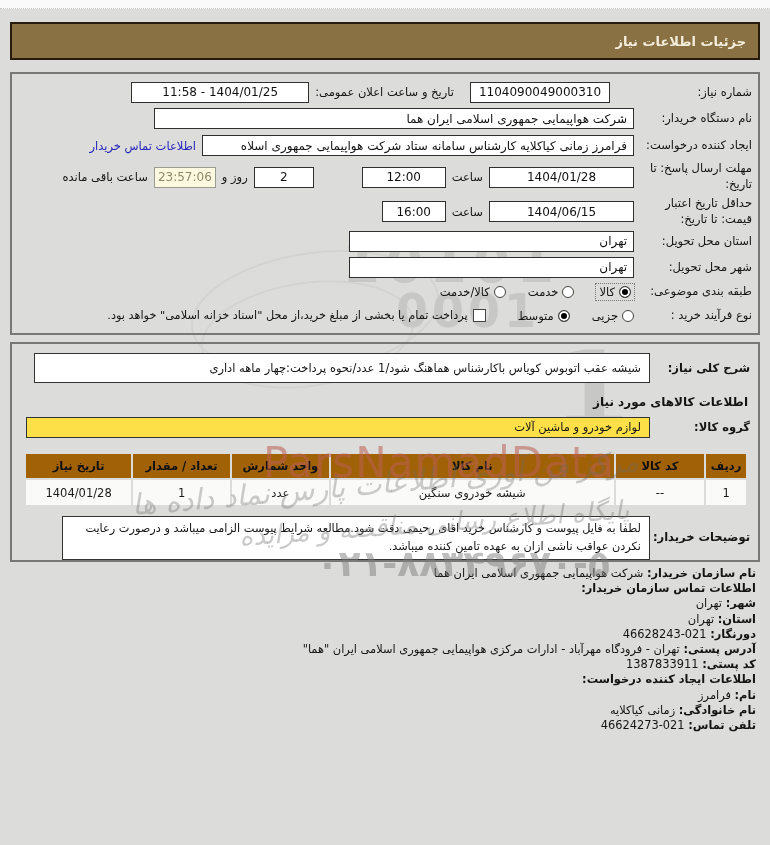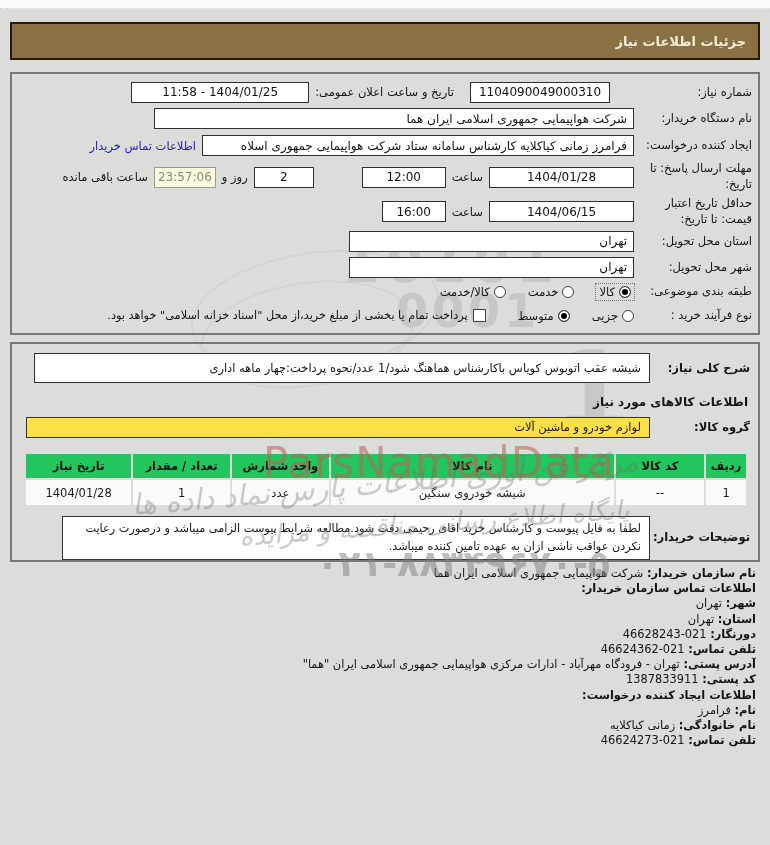--- a/index.html
+++ b/index.html
@@ -50,21 +50,21 @@
   .descbox {
     background:#fff; border:1px solid #333; height:30px; flex:1;
     display:flex; align-items:center; padding:12px 8px; margin-left:14px; font-size:11.5px;
   }
   .goods-header { font-weight:bold; margin:11px 2px 0 0; font-size:12px; }
   .groupbox {
     background:#fde047; border:1px solid #333; height:21px; flex:1;
     display:flex; align-items:center; padding:0 8px; margin-left:6px; font-size:11.5px;
   }
   table.items { border-collapse:separate; border-spacing:2px; width:724px; margin:14px 2px 0 0; }
-  table.items th { background:#22c55e; font-weight:bold; font-size:11.5px; height:24px; text-align:center; color:#101010; }
+  table.items th { background:#a16207; font-weight:bold; font-size:11.5px; height:24px; text-align:center; color:#101010; }
   table.items td { background:#fafaf8; font-size:11.5px; height:25px; text-align:center; color:#1a1a1a; }
   .notesbox {
     background:#fff; border:1px solid #333; flex:1; margin-left:42px;
     padding:3px 8px; font-size:11.3px; line-height:1.55; min-height:44px;
   }
   .notesrow { margin-top:9px; align-items:center; }
 
   .contact { position:absolute; top:566px; right:14px; left:12px; z-index:2; }
   .cline { line-height:15.2px; font-size:11.4px; }
   .cline b { font-weight:bold; }
@@ -262,21 +262,20 @@
   </div>
 
 </div>
 
 <div class="contact">
   <div class="cline"><b>نام سازمان خریدار:</b> <span>شرکت هواپیمایی جمهوری اسلامی ایران هما</span></div>
   <div class="cline"><b>اطلاعات تماس سازمان خریدار:</b> <span></span></div>
   <div class="cline"><b>شهر:</b> <span>تهران</span></div>
   <div class="cline"><b>استان:</b> <span>تهران</span></div>
   <div class="cline"><b>دورنگار:</b> <span dir="ltr" class="num">46628243-021</span></div>
-  <div class="cline"><b>تلفن تماس:</b> <span dir="ltr" class="num">46624362-021</span></div>
   <div class="cline"><b>آدرس پستی:</b> <span>تهران - فرودگاه مهرآباد - ادارات مرکزی هواپیمایی جمهوری اسلامی ایران "هما"</span></div>
   <div class="cline"><b>کد پستی:</b> <span dir="ltr" class="num">1387833911</span></div>
   <div class="cline"><b>اطلاعات ایجاد کننده درخواست:</b> <span></span></div>
   <div class="cline"><b>نام:</b> <span>فرامرز</span></div>
   <div class="cline"><b>نام خانوادگی:</b> <span>زمانی کیاکلایه</span></div>
   <div class="cline"><b>تلفن تماس:</b> <span dir="ltr" class="num">46624273-021</span></div>
 </div>
 
 <div class="wm-front wm-brand">ParsNamadData</div>
 <div class="wm-front wm-script1">مرکز فن آوری اطلاعات پارس نماد داده ها</div>

